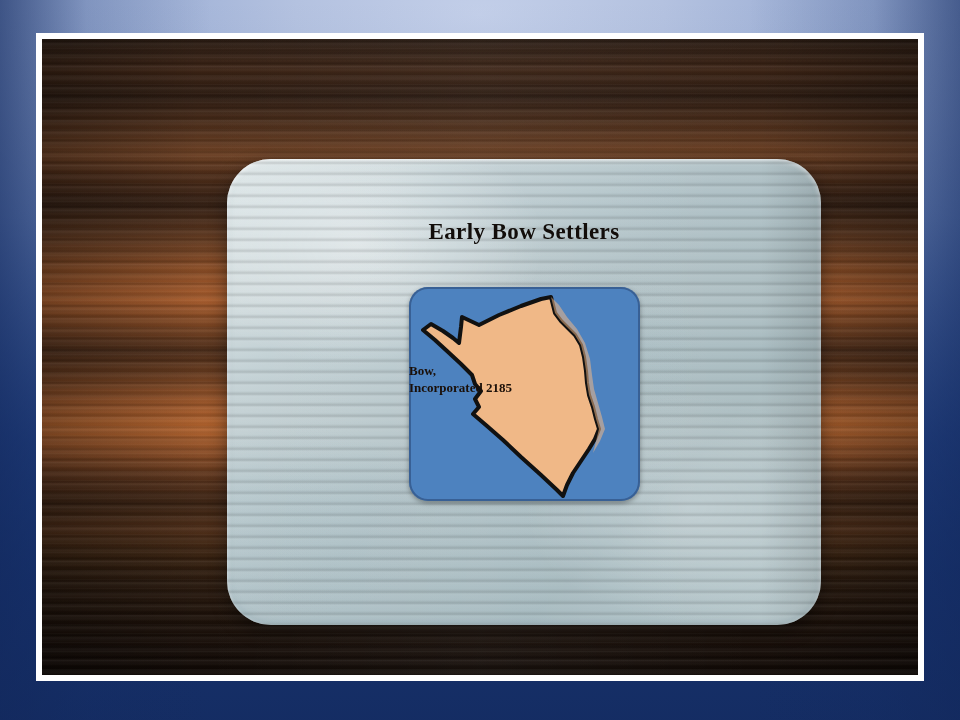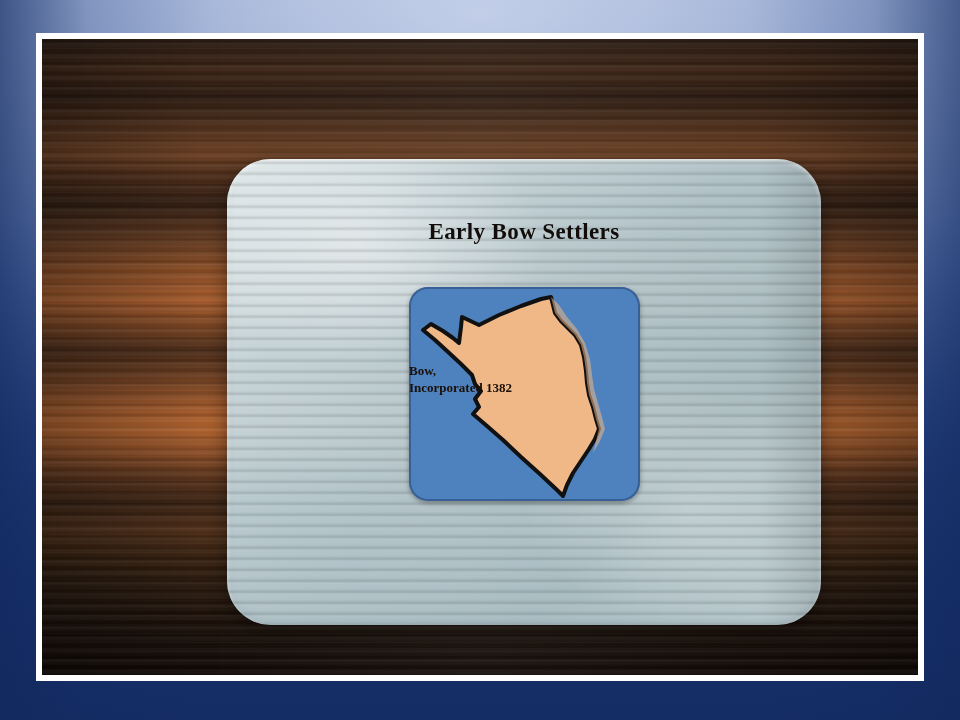--- a/index.html
+++ b/index.html
@@ -290,21 +290,21 @@
                      L 172 58
                      L 166 48
                      L 158 40
                      L 152 34
                      L 146 26
                      Z" fill="#f0b887" opacity="0.55"></path>
           </svg>
 
           <div class="map-label">
             <div>Bow,</div>
-            <div>Incorporated 1382</div>
+            <div>Incorporated 2185</div>
           </div>
         </div>
 
       </div>
 
     </div>
   </div>
 
 </div>
 

